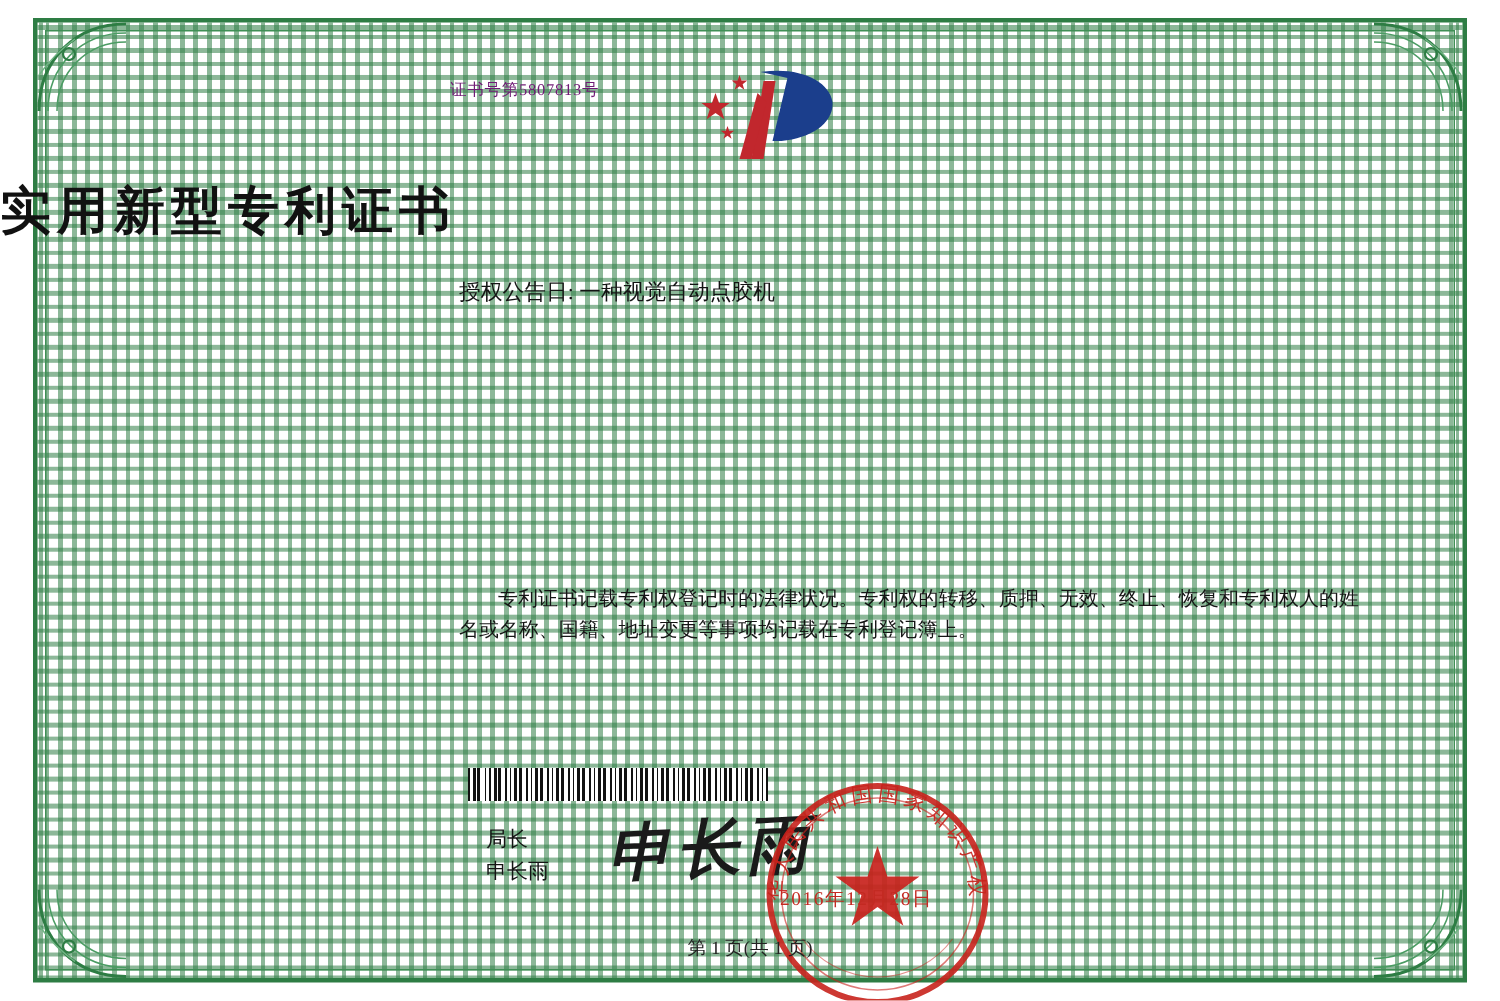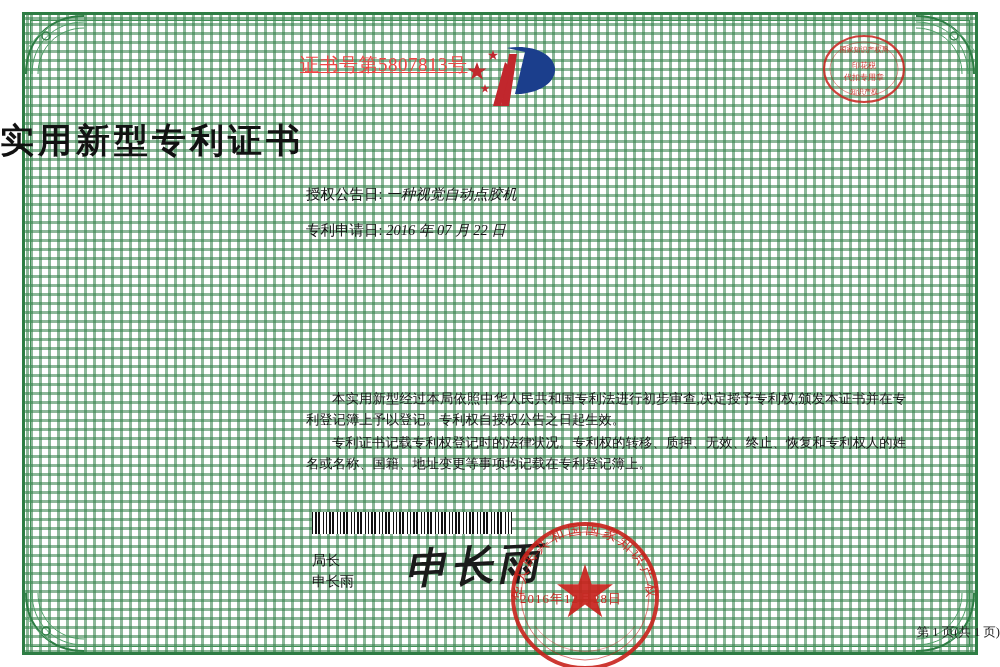--- a/index.html
+++ b/index.html
@@ -62,24 +62,23 @@
   .corner.tl { left: 20px; top: 10px; }
   .corner.tr { right: 20px; top: 10px; transform: scaleX(-1); }
   .corner.bl { left: 20px; bottom: 10px; transform: scaleY(-1); }
   .corner.br { right: 20px; bottom: 10px; transform: scale(-1,-1); }
 
   
   .cert-number {
     position: absolute;
     left: 300px;
     top: 52px;
-    font-size: 19px;
-    color: #ef4444;
+    font-size: 11px;
+    color: #701a75;
     letter-spacing: 0.5px;
-    text-decoration: underline;
   }
   .emblem {
     position: absolute;
     left: 455px;
     top: 40px;
     width: 110px;
     height: 72px;
   }
   .red-seal-top {
     position: absolute;
@@ -111,21 +110,20 @@
   }
   .field-row {
     margin-bottom: 16.5px;
     white-space: nowrap;
   }
   .field-label {
     display: inline-block;
   }
   .field-value {
     display: inline;
-    font-style: italic;
   }
 
   
   .body-text {
     position: absolute;
     left: 306px;
     top: 388px;
     width: 600px;
     font-size: 13.3px;
     line-height: 21px;
@@ -150,20 +148,21 @@
   }
 
   
   .sig-label {
     position: absolute;
     left: 312px;
     top: 550px;
     font-size: 14px;
     line-height: 21px;
     color: #141414;
+    padding-left: 12px;
   }
   .sig-hand {
     position: absolute;
     left: 405px;
     top: 538px;
     font-size: 42px;
     font-family: "Liberation Serif", serif;
     font-style: italic;
     font-weight: bold;
     color: #1a1a1a;
@@ -184,21 +183,21 @@
     font-size: 13px;
     color: #c32a22;
     letter-spacing: 1px;
     text-align: right;
   }
   .page-footer {
     position: absolute;
     left: 0;
     right: 0;
     bottom: 26px;
-    text-align: right;
+    text-align: center;
     font-size: 12.5px;
     color: #222;
   }
 </style>
 </head>
 <body>
 
 <div class="page">
 
   <div class="border-outer"></div>
@@ -248,46 +247,31 @@
     <svg width="110" height="72" viewBox="0 0 110 72">
       <path d="M52 8 C78 4 98 14 100 28 C101 42 86 52 66 54 L60 54 L70 12 Z" fill="#1b3e8c"></path>
       <path d="M46 66 L54 14 L62 14 L54 66 Z" fill="#c1272d"></path>
       <path d="M38 66 L50 22 L56 28 L46 66 Z" fill="#c1272d"></path>
       <polygon points="22,22 24.4,28.6 31.4,28.6 25.8,32.8 27.9,39.5 22,35.4 16.1,39.5 18.2,32.8 12.6,28.6 19.6,28.6" fill="#c1272d"></polygon>
       <polygon points="38,10 39.3,13.7 43.2,13.7 40.1,16.1 41.2,19.8 38,17.5 34.8,19.8 35.9,16.1 32.8,13.7 36.7,13.7" fill="#c1272d"></polygon>
       <polygon points="30,44 31.1,47.2 34.5,47.2 31.7,49.3 32.7,52.5 30,50.5 27.3,52.5 28.3,49.3 25.5,47.2 28.9,47.2" fill="#c1272d"></polygon>
     </svg>
   </div>
 
-  <div class="red-seal-top">
-    <svg width="92" height="78" viewBox="0 0 92 78">
-      <ellipse cx="46" cy="39" rx="40" ry="33" fill="none" stroke="#c8221c" stroke-width="2.2" opacity="0.85"></ellipse>
-      <ellipse cx="46" cy="39" rx="34" ry="27" fill="none" stroke="#c8221c" stroke-width="0.8" opacity="0.6"></ellipse>
-      <text x="46" y="22" font-size="7" fill="#c8221c" text-anchor="middle" font-family="'Liberation Serif',serif" opacity="0.9">国家知识产权局</text>
-      <text x="46" y="38" font-size="8" fill="#c8221c" text-anchor="middle" font-family="'Liberation Serif',serif" opacity="0.9">印花税</text>
-      <text x="46" y="50" font-size="8" fill="#c8221c" text-anchor="middle" font-family="'Liberation Serif',serif" opacity="0.9">代扣专用章</text>
-      <text x="46" y="64" font-size="7" fill="#c8221c" text-anchor="middle" font-family="'Liberation Serif',serif" opacity="0.9">知识产权</text>
-    </svg>
-  </div>
 
   <div class="title">实用新型专利证书</div>
 
   <div class="fields">
     <div class="field-row">
       <span class="field-label">授权公告日:</span>
       <span class="field-value">一种视觉自动点胶机</span>
     </div>
-    <div class="field-row">
-      <span class="field-label">专利申请日:</span>
-      <span class="field-value">2016 年 07 月 22 日</span>
-    </div>
   </div>
 
   <div class="body-text">
-    <p>本实用新型经过本局依照中华人民共和国专利法进行初步审查,决定授予专利权,颁发本证书并在专利登记簿上予以登记。专利权自授权公告之日起生效。</p>
     <p>专利证书记载专利权登记时的法律状况。专利权的转移、质押、无效、终止、恢复和专利权人的姓名或名称、国籍、地址变更等事项均记载在专利登记簿上。</p>
   </div>
 
   <div class="barcode"></div>
 
   <div class="sig-label">
     <div>局长</div>
     <div>申长雨</div>
   </div>
   <div class="sig-hand">申长雨</div>

